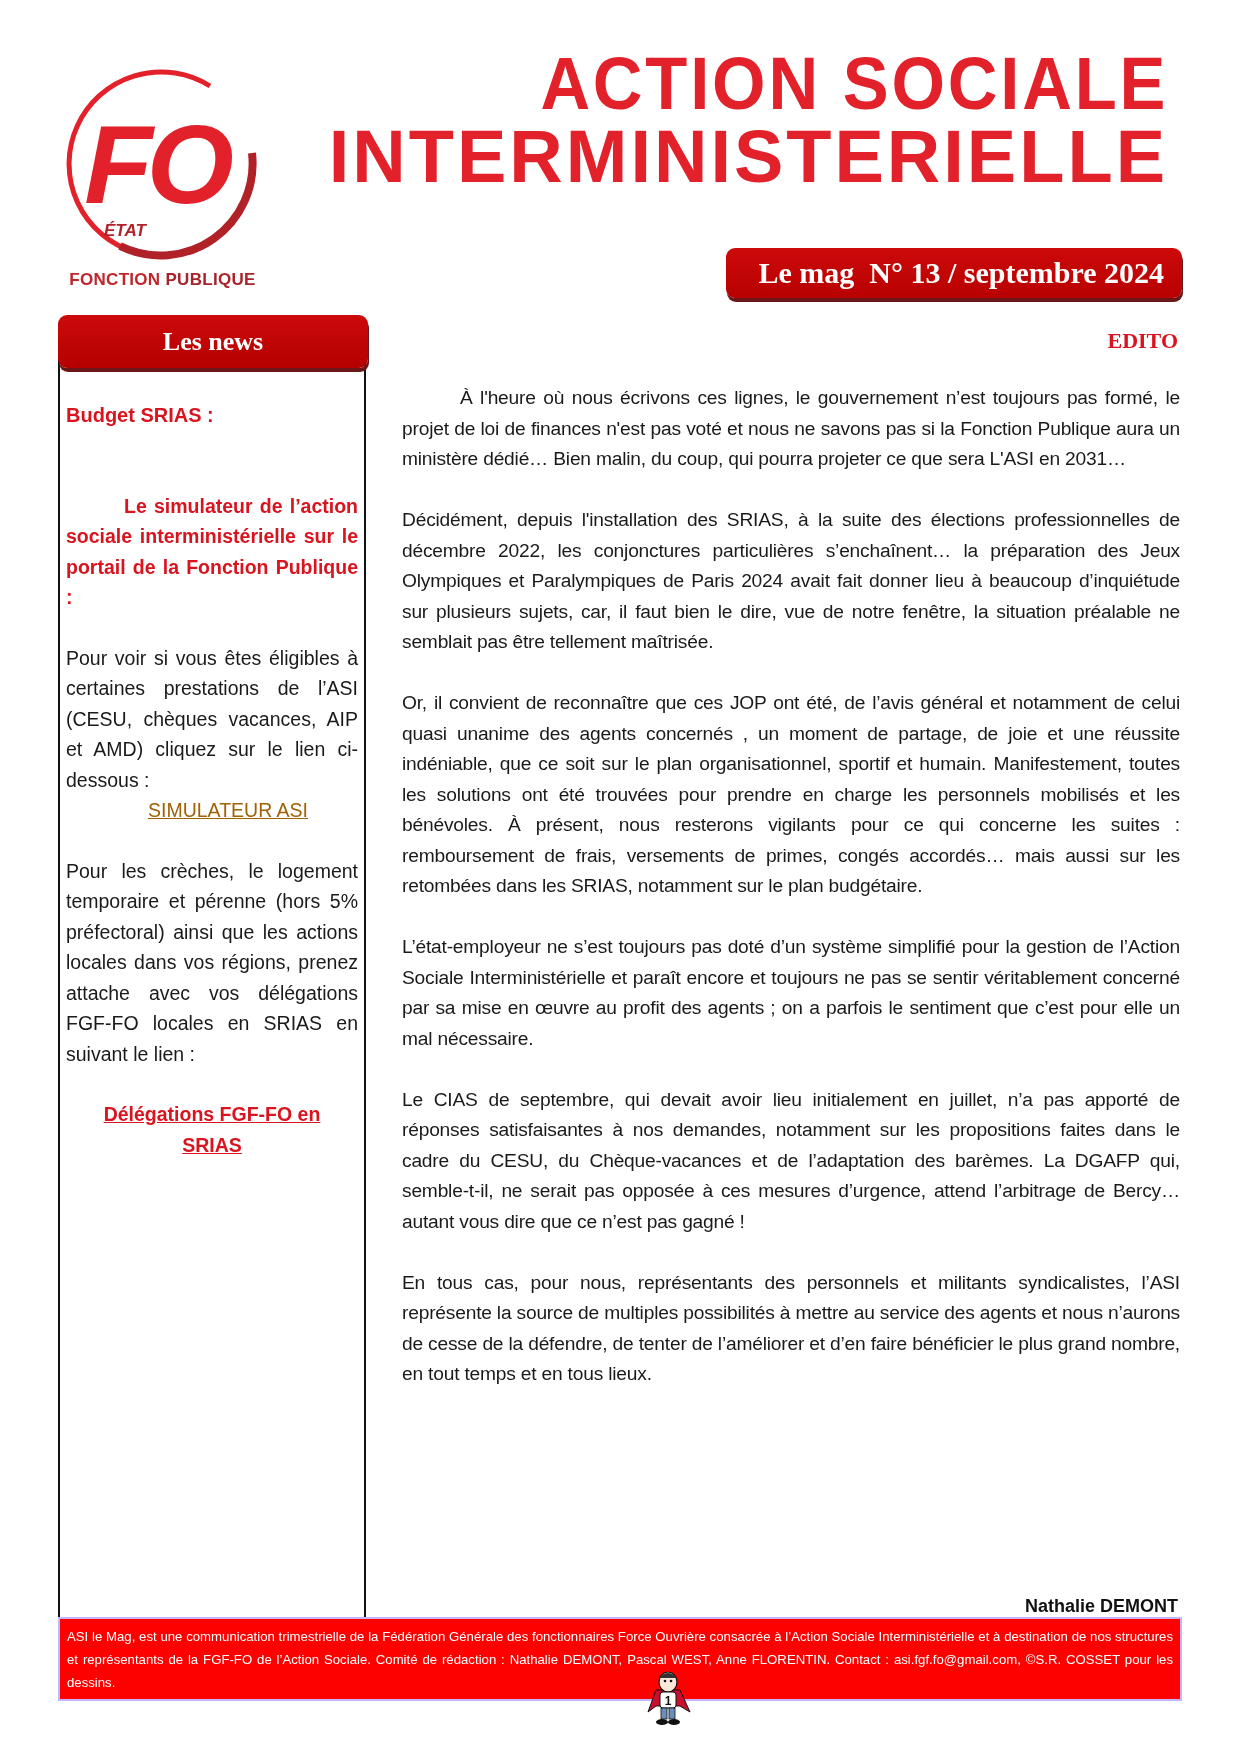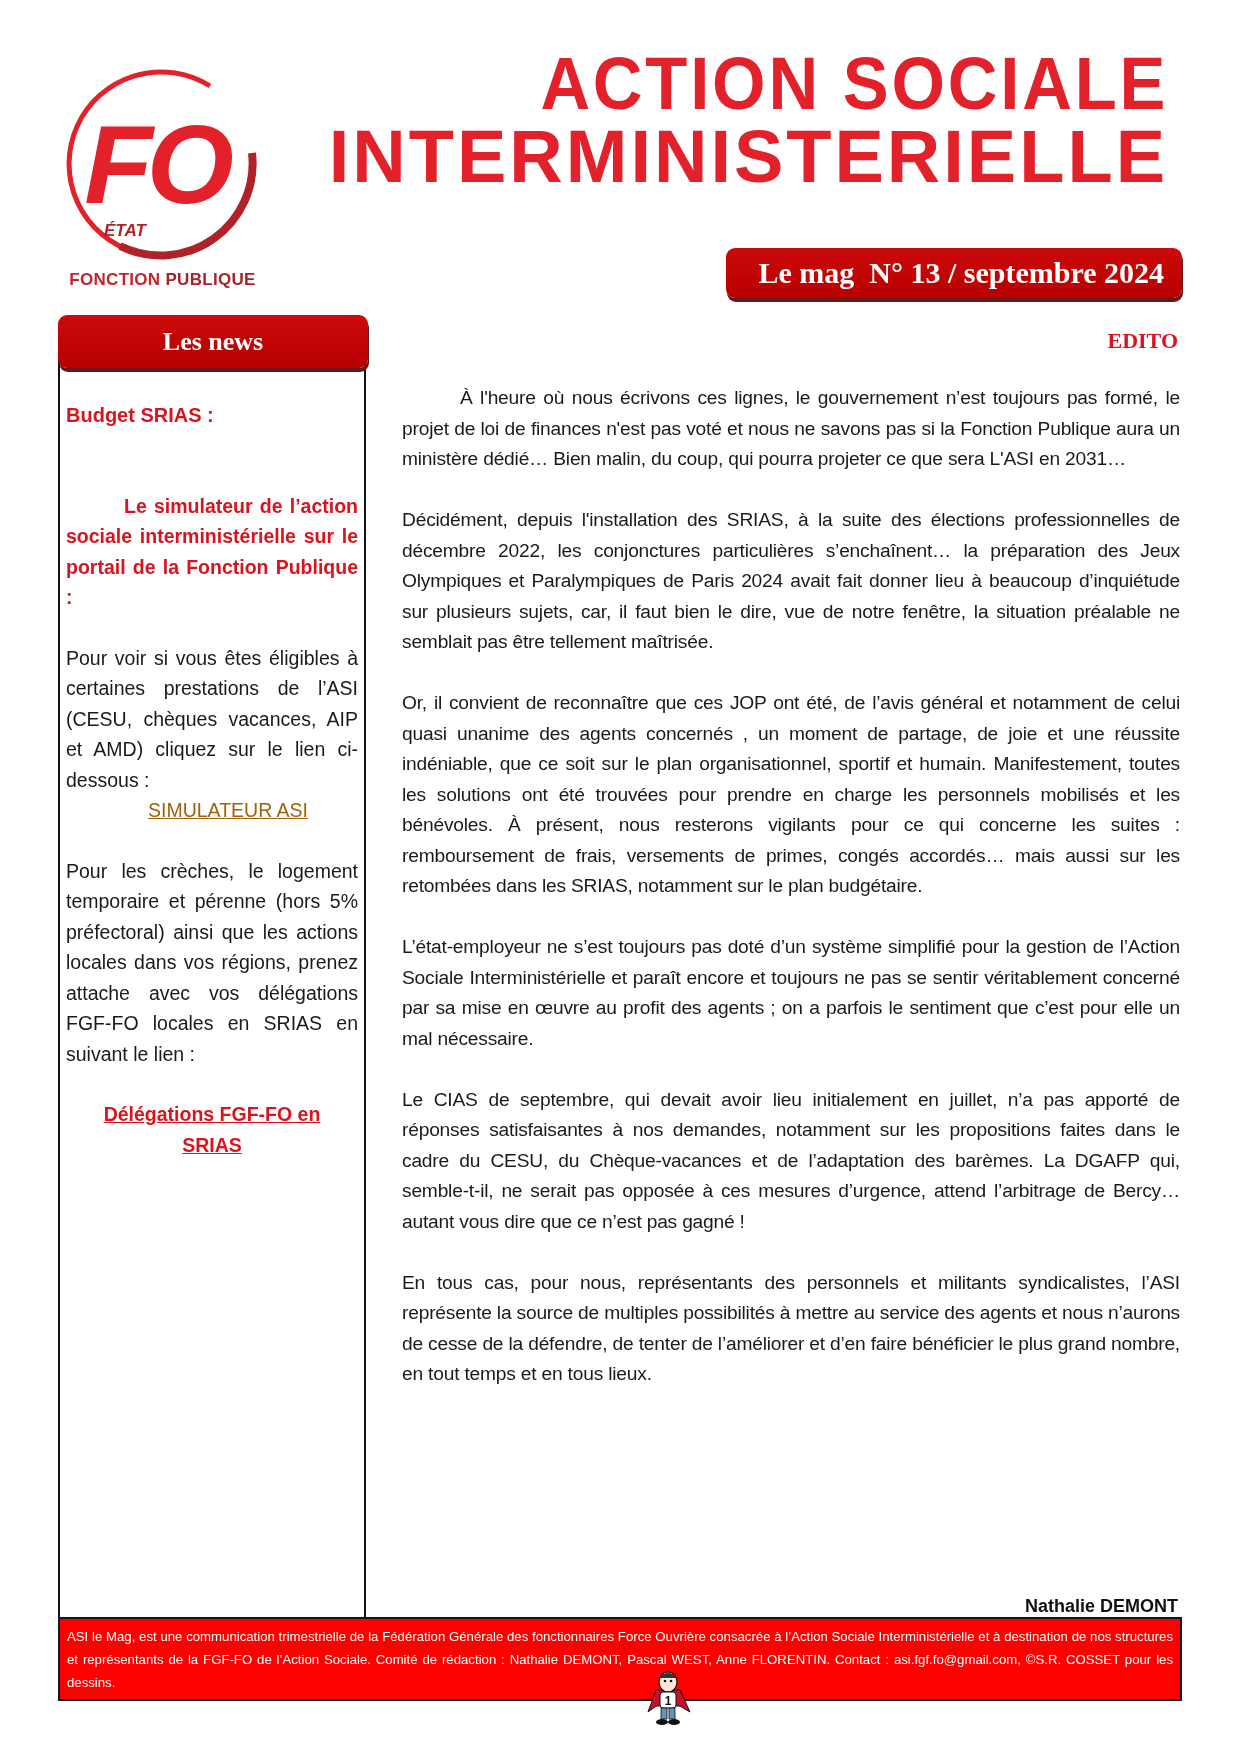--- a/index.html
+++ b/index.html
@@ -50,21 +50,21 @@
                  font-weight: bold; color: #d9141e; font-size: 22px; }
   .edito { position: absolute; left: 402px; top: 383px; width: 778px;
            font-family: "Liberation Sans", sans-serif; font-size: 19.2px; line-height: 30.5px; color: #1a1a1a; }
   .edito p { margin: 0 0 30.5px 0; text-align: justify; letter-spacing: -0.2px; }
   .edito p.first { text-indent: 58px; }
   .signature { position: absolute; right: 62px; top: 1576px; font-family: "Liberation Sans", sans-serif;
                font-weight: bold; font-size: 18px; color: #111; margin-top: 20px; }
 
   
   .footer { position: absolute; left: 58px; top: 1617px; width: 1124px; height: 84px;
-            background: #fd0000; border: 2px solid #0f172a; box-sizing: border-box;
+            background: #fd0000; border: 2px solid #c4b5fd; box-sizing: border-box;
             padding: 6px 7px; }
   .footer p { margin: 0; font-family: "Liberation Sans", sans-serif; font-size: 13.2px; line-height: 23px;
               color: #ffffff; text-align: justify; }
   .mascot { position: absolute; left: 640px; top: 1666px; width: 56px; height: 62px; }
 </style>
 </head>
 <body>
 
 <div class="logo">
   <svg viewBox="0 0 205 205">

